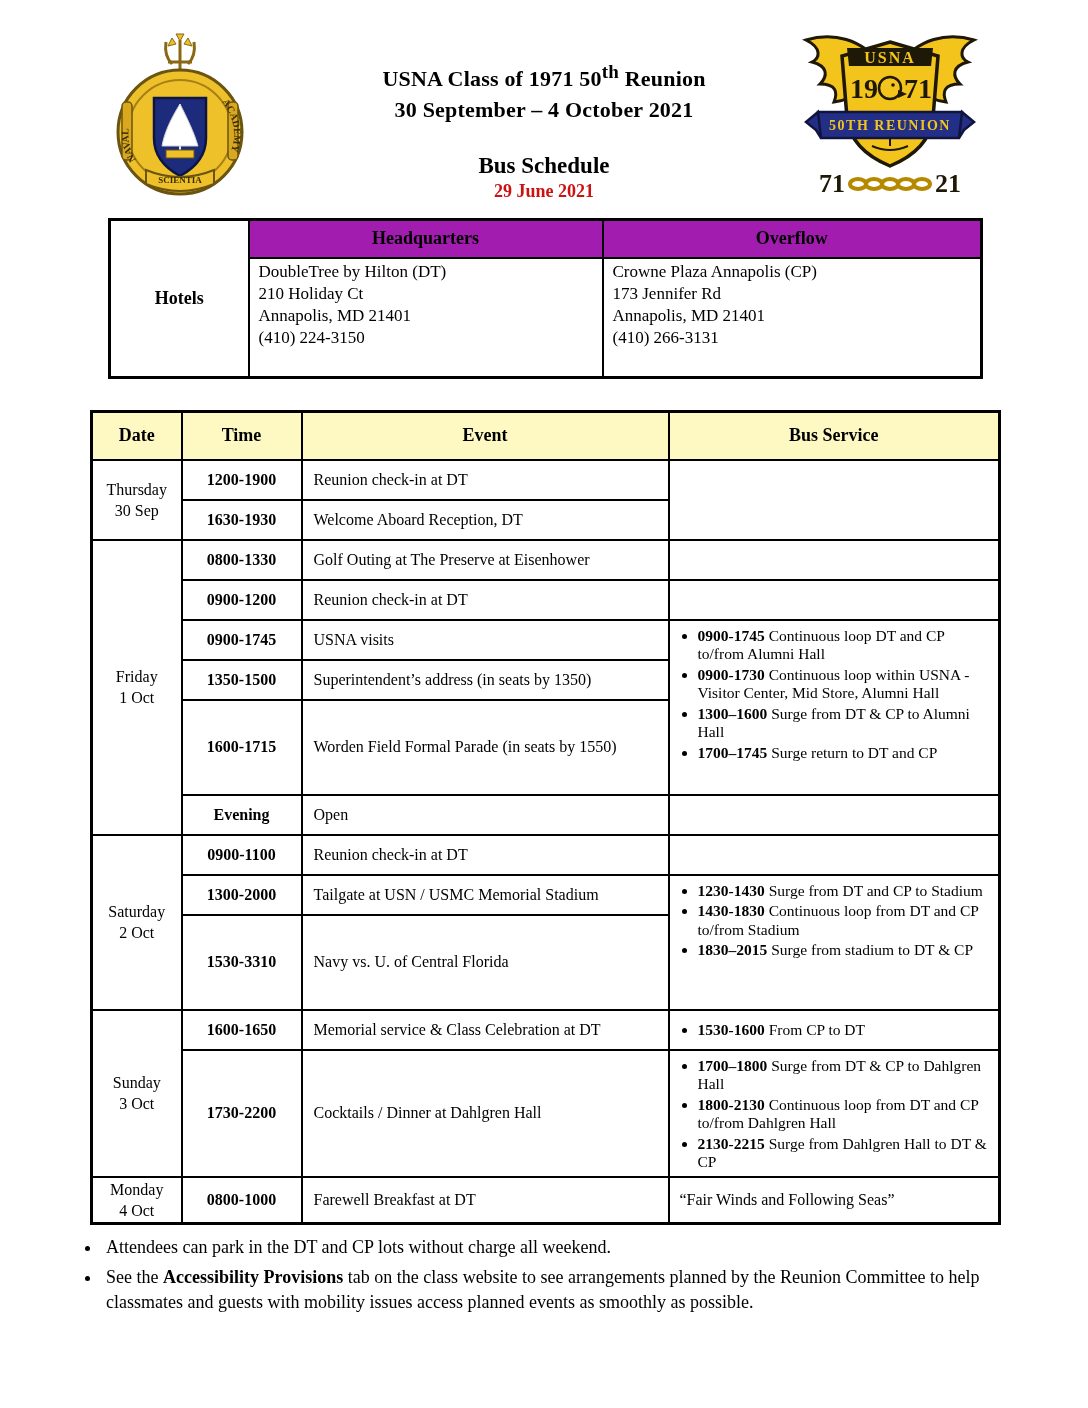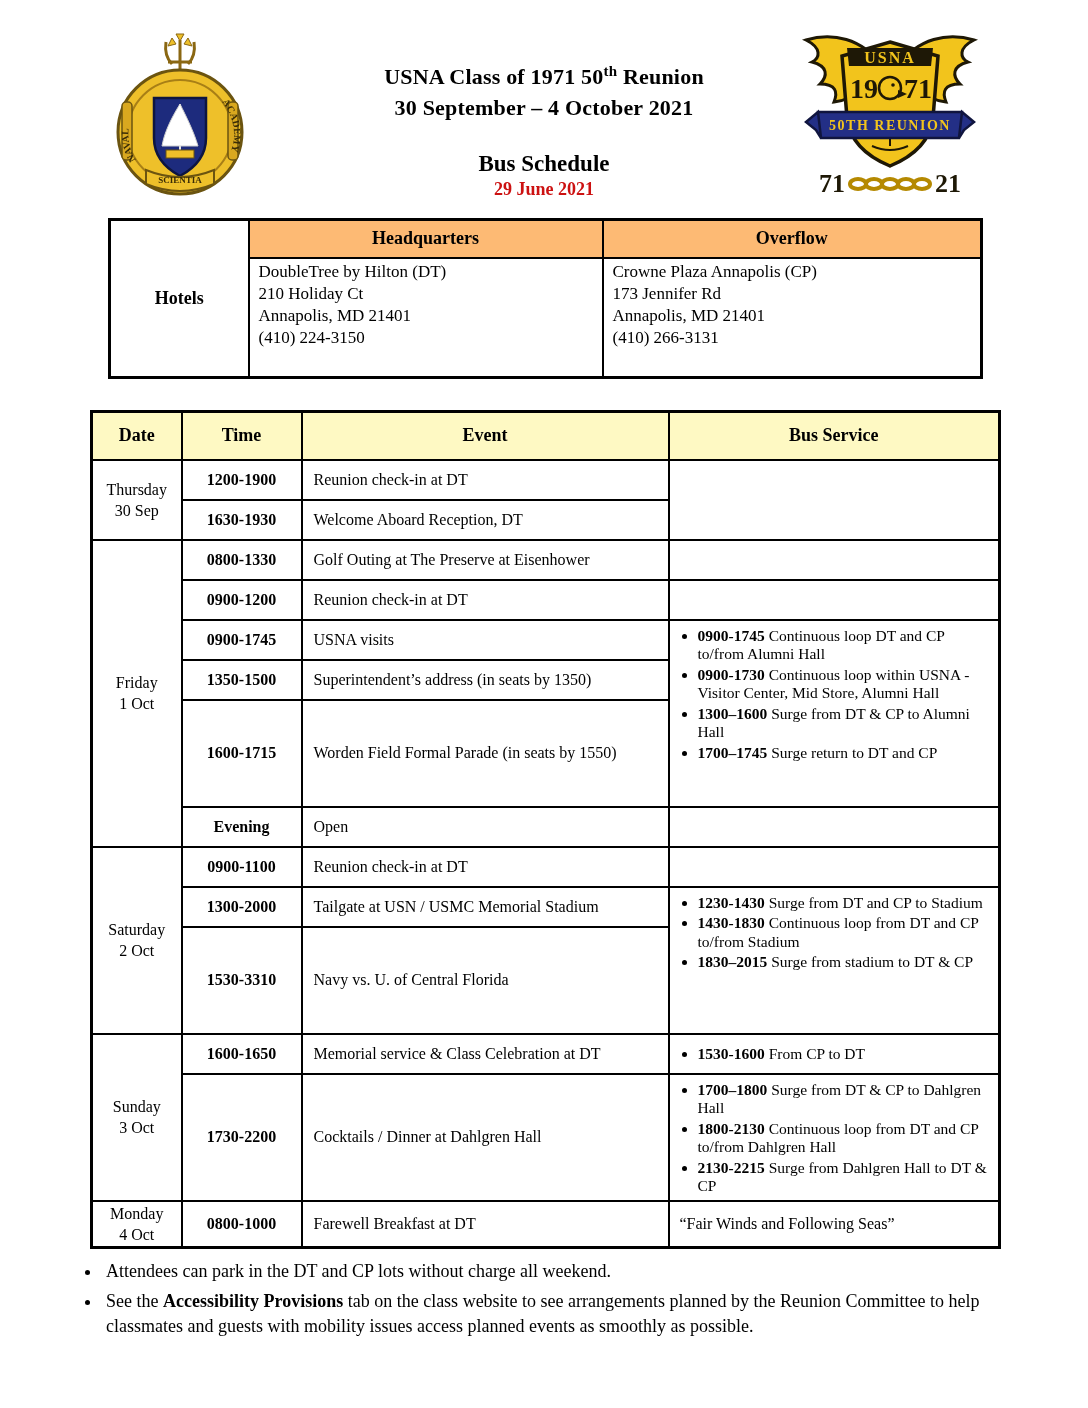--- a/index.html
+++ b/index.html
@@ -6,38 +6,38 @@
   html,body { margin:0; padding:0; background:#ffffff; }
   body { width:1088px; height:1408px; font-family:"Liberation Serif","DejaVu Serif",serif; color:#000; }
   .page { position:relative; width:1088px; height:1408px; overflow:hidden; background:#fff; }
 
   
   .header { position:relative; height:218px; }
   .logo-seal { position:absolute; left:114px; top:32px; }
   .logo-crest { position:absolute; left:792px; top:26px; }
   .titles { position:absolute; left:0; right:0; top:56px; text-align:center; }
   .title-line { font-size:22px; font-weight:bold; line-height:31px; letter-spacing:.2px; }
-  .title-line sup { font-size:15px; }
+  .title-line sup { font-size:19px; }
   .subtitle { font-size:23px; font-weight:bold; margin-top:28px; line-height:26px; }
   .rev-date { font-size:18px; font-weight:bold; line-height:24px; }
 
   
   table { border-collapse:collapse; table-layout:fixed; }
   .hotels { margin:0 0 0 108px; width:872px; border:3px solid #000; }
   .hotels th, .hotels td { border:2px solid #000; }
-  .hotels .col-head { height:38px; background:#fdba74; font-size:18px; font-weight:bold; text-align:center; }
+  .hotels .col-head { height:38px; background:#a21caf; font-size:18px; font-weight:bold; text-align:center; }
   .hotels .label-cell { font-size:18px; font-weight:bold; text-align:center; vertical-align:middle; }
   .hotels .addr { height:120px; vertical-align:top; padding:2px 6px 20px 9px; font-size:17px; line-height:22px; }
 
   
   .schedule { margin:31px 0 0 90px; width:908px; border:3px solid #000; }
   .schedule th, .schedule td { border:2px solid #000; }
   .schedule th { height:48px; background:#fef9c3; font-size:18px; font-weight:bold; text-align:center; }
   .r-std  td { height:40px; }
-  .r-t87  td { height:107px; }
+  .r-t87  td { height:95px; }
   .r-t130 td { height:96px; }
   td.date-cell { text-align:center; vertical-align:middle; font-size:16px; line-height:21px; }
   td.time-cell { text-align:center; vertical-align:middle; font-size:16px; font-weight:bold; }
   td.event-cell { vertical-align:middle; padding-left:11px; font-size:16px; }
   td.bus-cell { vertical-align:top; padding:4px 4px 2px 4px; font-size:15.5px;margin-top:35px; }
   td.bus-cell.v-mid { vertical-align:middle; }
   .bus-list { margin:2px 0; padding-left:24px; list-style:disc; }
   .bus-list li { line-height:18.5px; margin:1px 0 2px 0; }
   .bus-list b { margin-right:4px; }
   td.bus-note { vertical-align:middle; padding-left:10px; font-size:16px; }

